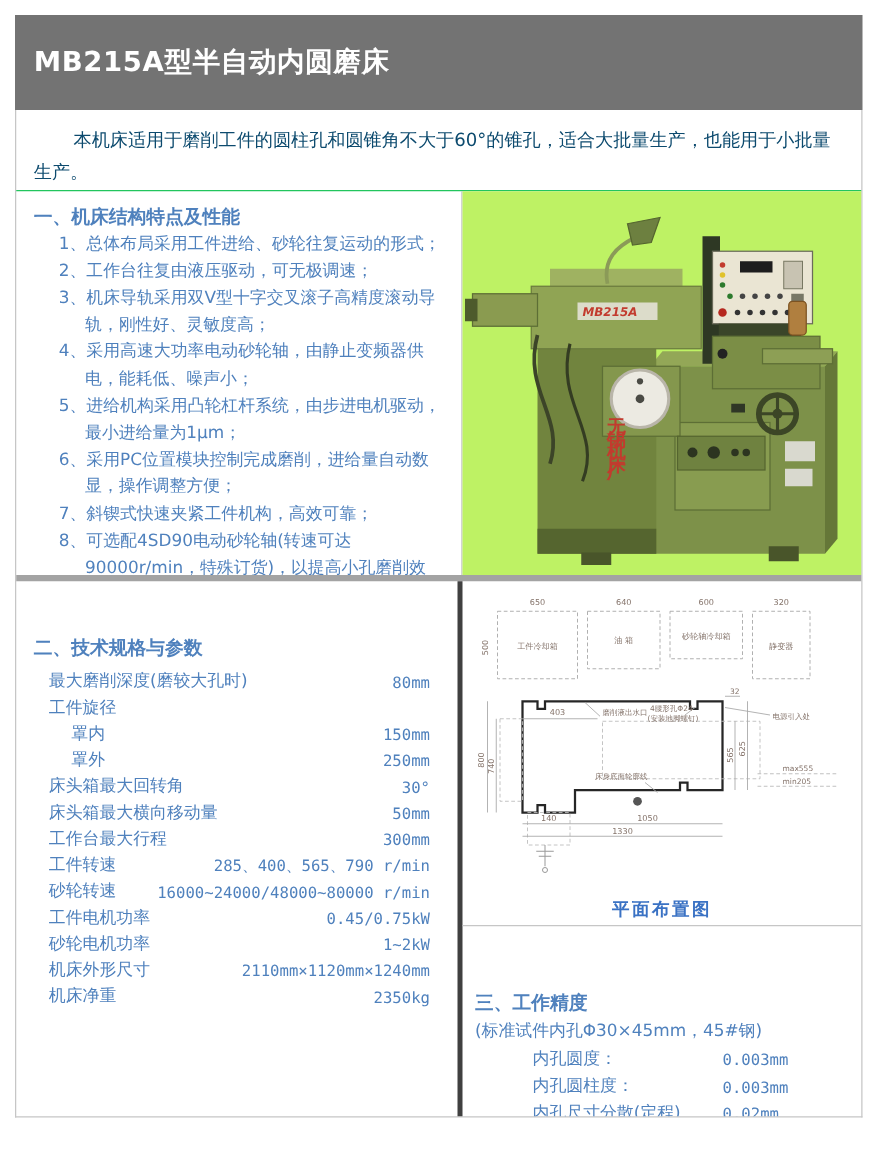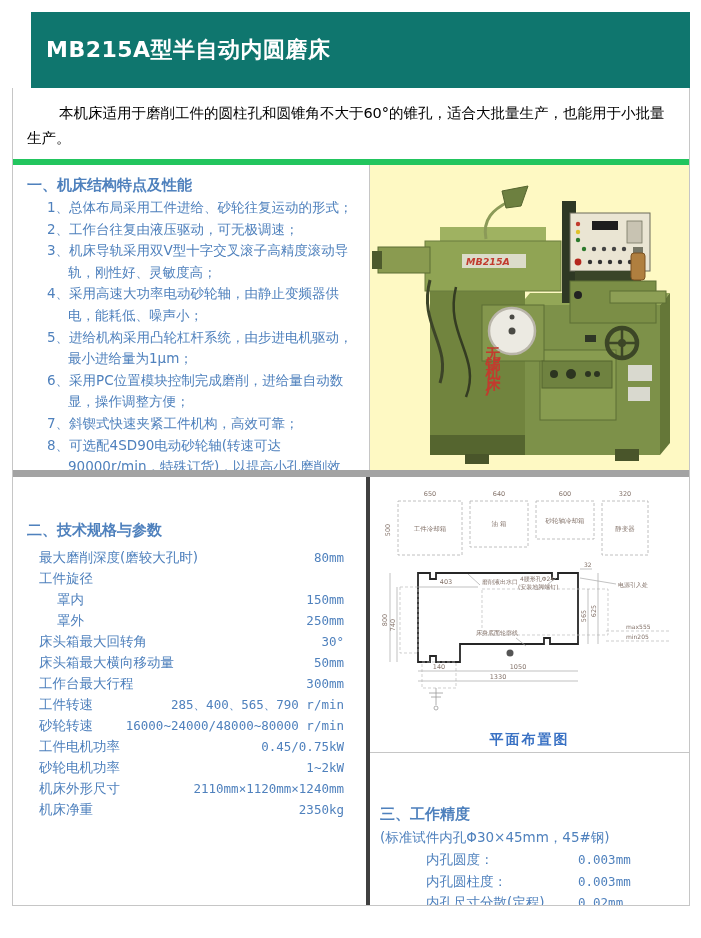--- a/index.html
+++ b/index.html
@@ -1,34 +1,34 @@
 <!DOCTYPE html>
 <html><head>
 <meta charset="utf-8">
 <style>
   * { box-sizing: border-box; margin: 0; padding: 0; }
   html,body { width:701px; height:938px; background:#ffffff; }
   body { font-family:"DejaVu Sans","Liberation Sans",sans-serif; position:relative; }
   .page { position:absolute; left:12px; top:12px; width:678px; }
 
-  .header-bar { height:76px; background:#0f766e; color:#ffffff; display:flex; align-items:center;
-    padding:0 15px;margin-left:19px; }
+  .header-bar { height:76px; background:#737373; color:#ffffff; display:flex; align-items:center;
+    padding:0 15px; }
   .header-bar .title { font-size:22px; font-weight:bold; letter-spacing:0.5px; }
 
   .frame { border:1px solid #c6c6c6; border-top:none; width:678px; }
 
-  .intro { height:77px; border-bottom:6px solid #22c55e; padding:13px 14px 0 14px;
-    color:#000000; font-size:14.5px; line-height:25px; text-indent:2.2em; overflow:hidden; }
-
-  .row1 { display:flex; height:312px; border-bottom:7px solid #a3a3a3; }
+  .intro { height:65px; border-bottom:1px solid #22c55e; padding:13px 14px 0 14px;
+    color:#0c4a6e; font-size:14.5px; line-height:25px; text-indent:2.2em; overflow:hidden; }
+
+  .row1 { display:flex; height:312px; border-bottom:5px solid #a3a3a3; }
   .features { width:357px; border-right:1px solid #c6c6c6; padding:9px 8px 0 14px;
     color:#4f81bd; overflow:hidden; }
   .sec-heading { font-size:15px; font-weight:bold; color:#4f81bd; line-height:23px; }
   .feat-item { font-size:13.5px; line-height:21.6px; padding-left:41px; text-indent:-21px; }
-  .photo-cell { width:319px; position:relative; background:#fef9c3; overflow:hidden; }
+  .photo-cell { width:319px; position:relative; background:#bef264; overflow:hidden; }
   .factory-text { position:absolute; left:113px; top:170px; writing-mode:vertical-rl;
     color:#c23b2e; font-weight:bold; font-size:15px; letter-spacing:9px; }
 
   .row2 { display:flex; height:428px; }
   .specs-cell { width:357px; border-right:4px solid #404040; padding:42px 22px 0 14px;
     color:#4f81bd; overflow:hidden; }
   .specs-cell .sec-heading { margin-bottom:5px; }
   .spec-row { display:flex; font-size:13.5px; line-height:21px; }
   .spec-label { white-space:nowrap; }
   .ind1 { padding-left:12px; }

